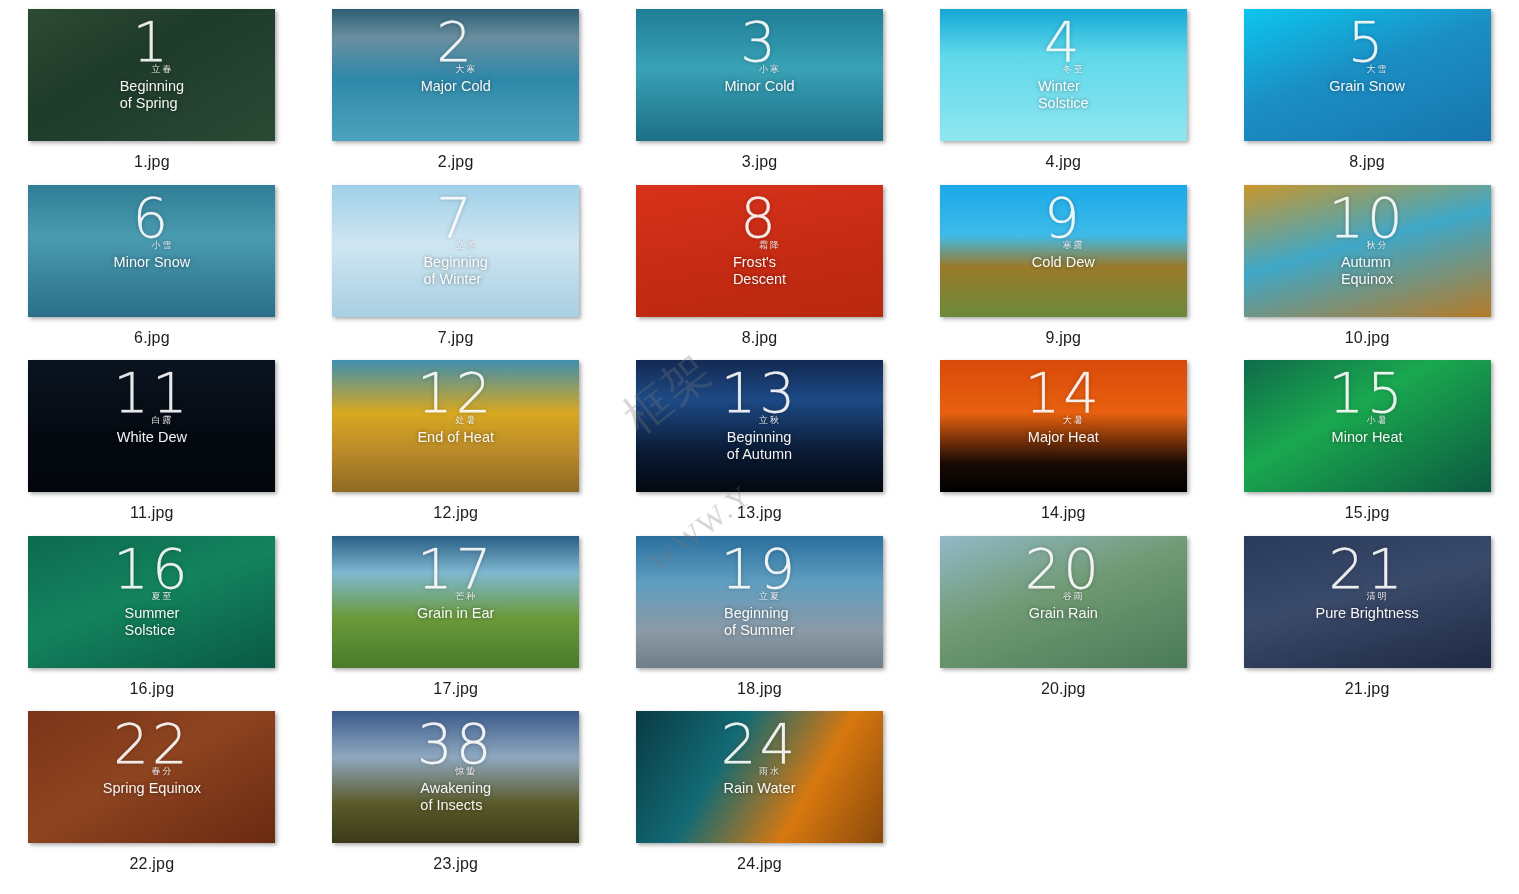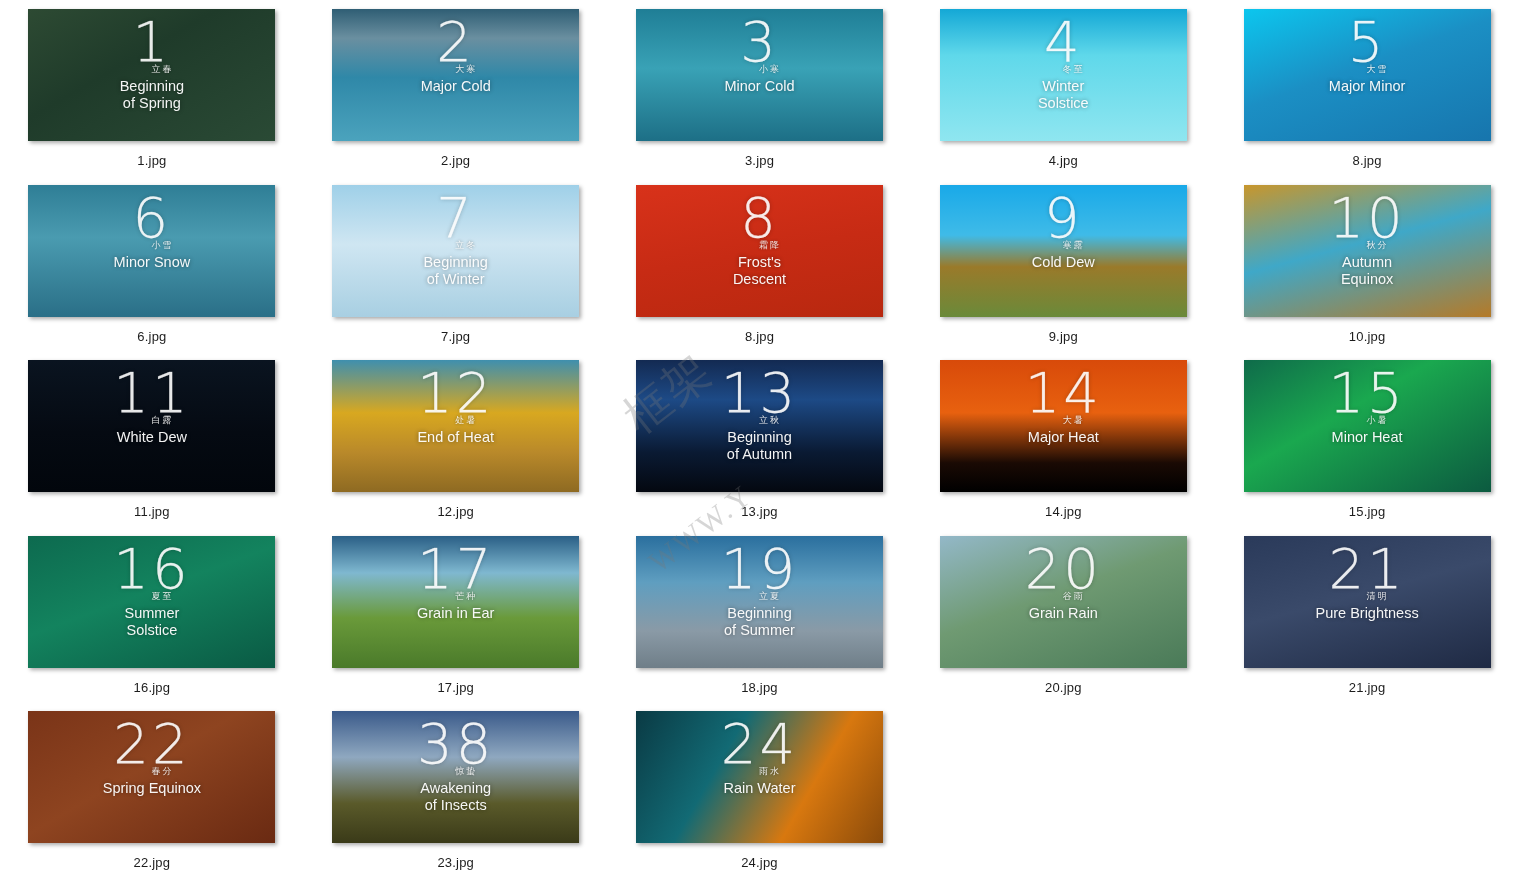--- a/index.html
+++ b/index.html
@@ -51,28 +51,27 @@
   .cn{
     font-size:9px;letter-spacing:2px;
     color:rgba(255,255,255,.88);
     margin-top:-4px;
     text-shadow:0 0 3px rgba(0,0,0,.45);
     margin-left:21px;
   }
   .en{
     font-size:14.5px;line-height:17px;
     color:rgba(255,255,255,.95);
-    text-align:center;
     margin-top:2px;
     text-shadow:0 0 4px rgba(0,0,0,.45);
     font-weight:400;
   }
   .caption{
     margin-top:12px;
-    font-size:13px;
+    font-size:16px;
     color:#1d1d1d;
     letter-spacing:.2px;
   }
   
   #watermark{
     position:absolute;
     left:560px;top:300px;
     width:420px;height:280px;
     pointer-events:none;
     z-index:50;
@@ -144,21 +143,21 @@
       </div>
       <div class="caption">4.jpg</div>
     </div>
     <div class="cell">
       <div class="thumb">
         <div class="scene" style="background: linear-gradient(160deg, rgb(12, 198, 238) 0%, rgb(27, 143, 196) 45%, rgb(23, 117, 173) 100%);"></div>
         <div class="overlay">
           <div class="num">5</div>
           <div class="cn">大雪</div>
           <div class="en">
-            <div>Major Minor</div>
+            <div>Grain Snow</div>
           </div>
         </div>
       </div>
       <div class="caption">8.jpg</div>
     </div>
     <div class="cell">
       <div class="thumb">
         <div class="scene" style="background: linear-gradient(rgb(47, 126, 150) 0%, rgb(74, 155, 176) 40%, rgb(42, 111, 135) 100%);"></div>
         <div class="overlay">
           <div class="num">6</div>

